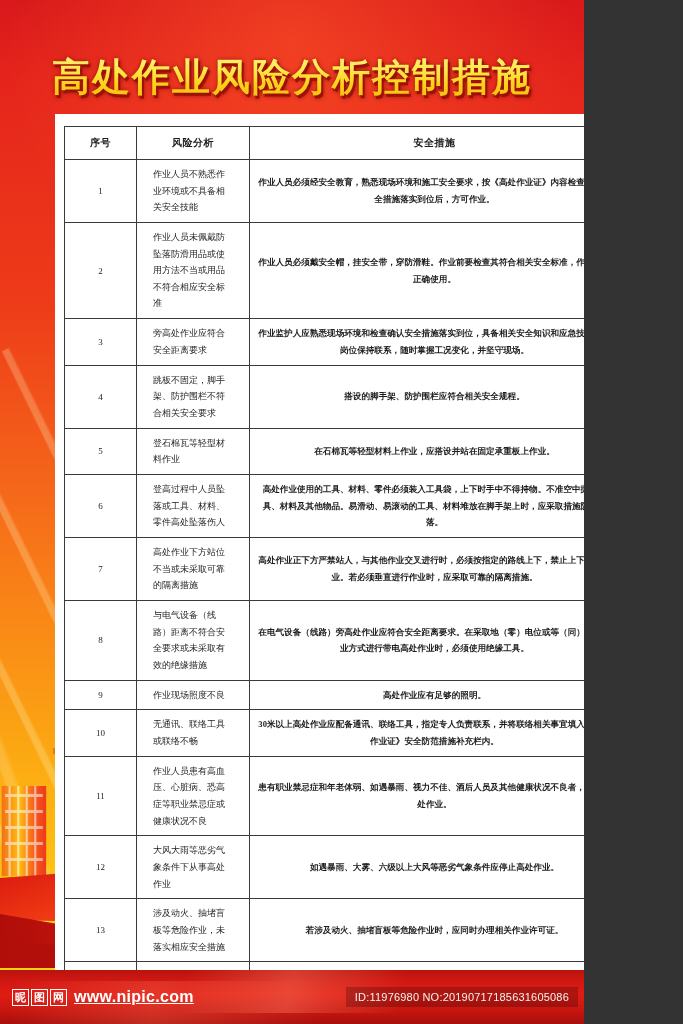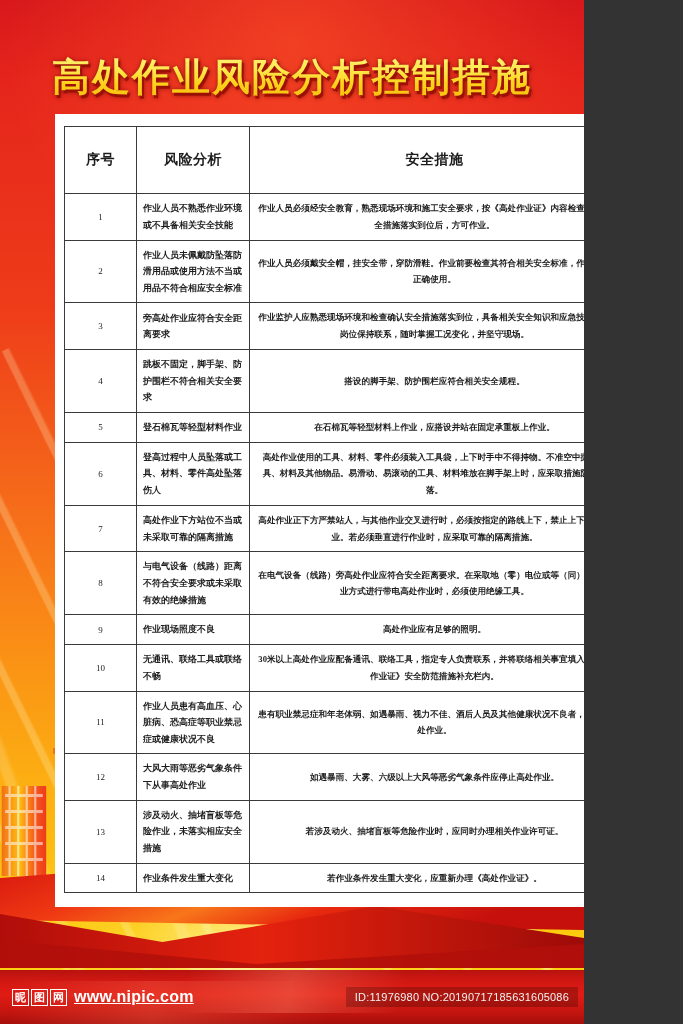--- a/index.html
+++ b/index.html
@@ -103,36 +103,36 @@
     table-layout: fixed;
   }
   table.risk th, table.risk td {
     border: 1px solid #3a3a3a;
     color: #1d1d1d;
     vertical-align: middle;
   }
   table.risk th {
     text-align: center;
     font-weight: bold;
-    font-size: 14px;
-    padding: 24px 3px;
+    font-size: 10px;
+    padding: 9px 3px;
     letter-spacing: .5px;
   }
   td.c-no {
     text-align: center;
     font-size: 9px;
     font-family: "Liberation Serif", serif;
     padding: 4px 2px;
   }
   td.c-risk {
     font-size: 9px;
     line-height: 1.85;
-    padding: 6px 6px;
+    padding: 6px 16px;
     text-align: left;
-    font-weight: bold;
+    font-weight: normal;
   }
   td.c-measure {
     font-size: 8.6px;
     line-height: 1.95;
     padding: 6px 8px;
     text-align: center;
     font-weight: bold;
   }
   col.w-no { width: 72px; }
   col.w-risk { width: 113px; }

